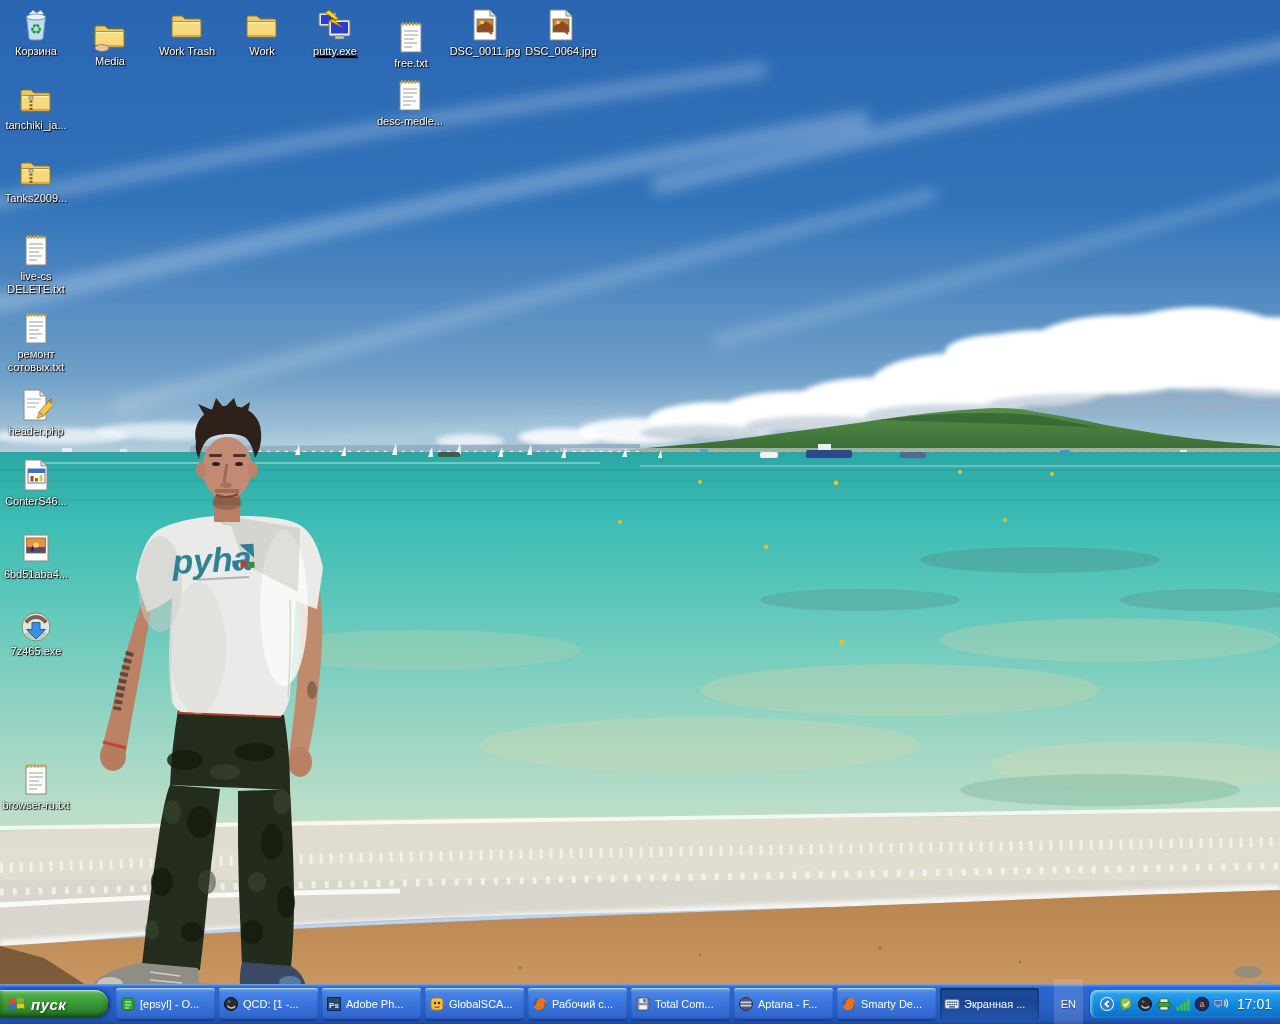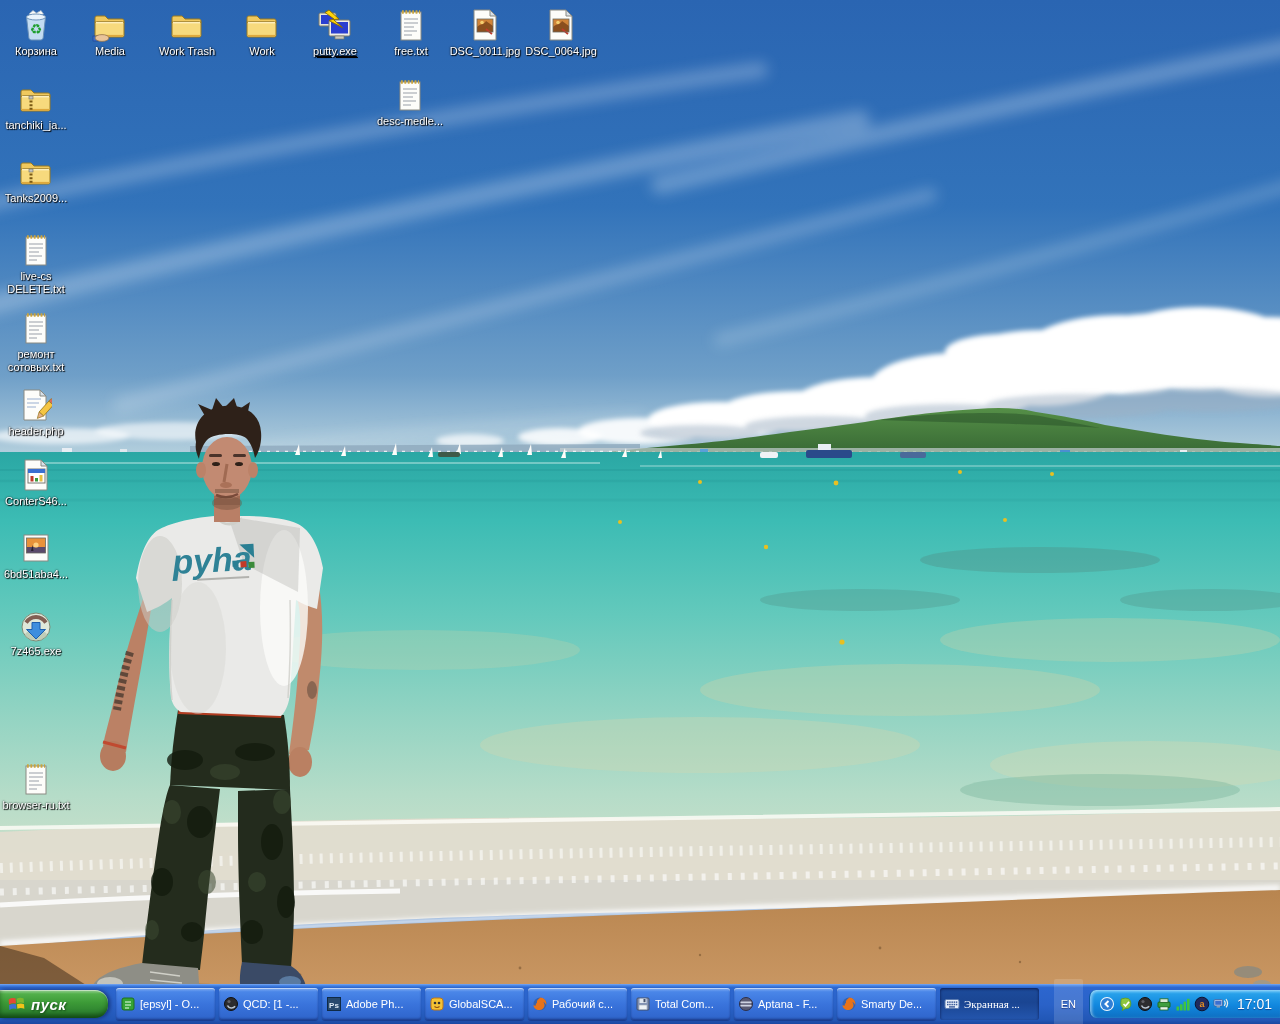--- a/index.html
+++ b/index.html
@@ -22,21 +22,21 @@
     box-shadow:inset 0 -3px 5px rgba(0,40,0,.45),inset 0 1px 0 rgba(255,255,255,.5),2px 0 4px rgba(0,0,40,.5);}
   #start-label{color:#fff;font-size:15px;font-weight:bold;font-style:italic;
     text-shadow:1px 1px 2px #174f17;letter-spacing:.5px;}
   #task-buttons{display:flex;gap:4px;margin-left:8px;}
   .task-btn{flex:0 0 99px;width:99px;height:22px;border-radius:3px;box-sizing:border-box;
     background:linear-gradient(180deg,#85b0f4 0%,#4a86e8 12%,#3a74dc 50%,#3168cf 88%,#2a5cba 100%);
     box-shadow:inset 0 1px 0 rgba(255,255,255,.5),inset 0 -1px 2px rgba(0,0,60,.35),0 1px 1px rgba(0,0,50,.3);
     display:flex;align-items:center;gap:4px;padding:16px 4px;color:#fff;font-size:11px;
     white-space:nowrap;overflow:hidden;}
   .task-btn.active{background:linear-gradient(180deg,#1d4c9c 0%,#1a4592 45%,#2456ae 100%);
-    box-shadow:inset 0 1px 3px rgba(0,0,40,.65);font-family:Liberation Serif, serif;}
+    box-shadow:inset 0 1px 3px rgba(0,0,40,.65);}
   .task-btn .ticon{flex:0 0 16px;width:16px;height:16px;}
   #lang{margin-left:auto;color:#fff;font-size:11px;padding:19px 7px;border-radius:2px;
     background:rgba(255,255,255,.14);text-shadow:0 1px 1px rgba(0,0,60,.5);}
   #tray{height:28px;margin-left:6px;display:flex;align-items:center;gap:3px;padding:0 8px 0 9px;
     background:linear-gradient(180deg,#55bcf5 0%,#27a0ea 14%,#1187de 55%,#0e6fc2 100%);
     border-left:1px solid #0a57a0;border-radius:7px 0 0 7px;
     box-shadow:inset 2px 1px 3px rgba(255,255,255,.45);}
   .tray-ic{width:16px;height:16px;}
   #clock{color:#fff;font-size:14px;margin-left:5px;text-shadow:0 1px 1px rgba(0,0,80,.45);}
 </style>
@@ -323,21 +323,21 @@
         <div class="glyph">
           <svg width="36" height="36" viewBox="0 0 36 36">
     <path d="M11 7 l4-3.5 3.5 2.5 4.5-2.5 2.5 3.5 -7 3 -4.5-1 Z" fill="#fdfdfa" stroke="#9ab0c4" stroke-width=".8"></path>
     <path d="M8.5 10 h19 l-2.3 20.5 c-.2 1.6-1.3 2.5-2.9 2.5 h-8.6 c-1.6 0-2.7-.9-2.9-2.5 Z" fill="#cfe6f7" stroke="#6f93b8" opacity=".93"></path>
     <ellipse cx="18" cy="10" rx="9.6" ry="3" fill="#eaf4fc" stroke="#6f93b8"></ellipse>
     <text x="18" y="27" font-size="14" text-anchor="middle" fill="#1e9e2e">♻</text>
           </svg>
         </div>
     <div class="label">Корзина</div>
       </div>
-      <div class="desk-icon" style="left: 71px; top: 6px;">
+      <div class="desk-icon" style="left: 71px; top: 16px;">
         <div class="glyph">
           <svg width="36" height="34" viewBox="0 0 36 34">
     <path d="M3 9 c0-1.3.9-2 2-2 h8 l3 3 h14 c1.2 0 2 .8 2 2 v2 H3 Z" fill="#f0c95e" stroke="#9c7a1e"></path>
     <rect x="3" y="12.5" width="29" height="15.5" rx="1.6" fill="#f7da7d" stroke="#9c7a1e"></rect>
     <path d="M4 13.6 h27" stroke="#fdeebc" stroke-width="1.6"></path>
     <path d="M4 26.8 h27" stroke="#dfa93c" stroke-width="1.8"></path>
             <rect x="1" y="27" width="5" height="5" fill="#3a6fd0" stroke="#1e3f8a" stroke-width=".6"></rect>
     <ellipse cx="10" cy="29" rx="7" ry="3.4" fill="#e9c49a" stroke="#8a6a42" stroke-width=".7"></ellipse>
           </svg>
         </div>
@@ -371,21 +371,21 @@
     <rect x="3" y="4" width="17" height="13" rx="1.5" fill="#e4e4da" stroke="#7a7a6e"></rect>
     <rect x="5" y="6" width="13" height="9" fill="#2a3fd0"></rect>
     <rect x="13" y="11" width="21" height="16" rx="1.5" fill="#efefe6" stroke="#7a7a6e"></rect>
     <rect x="15" y="13" width="17" height="11.5" fill="#2a3fd0"></rect>
     <rect x="19" y="27" width="9" height="3" fill="#cacabe" stroke="#7a7a6e" stroke-width=".7"></rect>
     <path d="M13 1 l10 9 -5.5.6 9 8 -13.5-7 5-1.6 -9-6.5 Z" fill="#ffd40a" stroke="#8a6a00" stroke-width=".9"></path>
           </svg>
         </div>
     <div class="label">putty.exe</div>
       </div>
-      <div class="desk-icon" style="left: 372px; top: 6px;">
+      <div class="desk-icon" style="left: 372px; top: 18px;">
         <div class="glyph">
           <svg width="28" height="36" viewBox="0 0 28 36">
     <rect x="4" y="5" width="20" height="28" fill="#fdfdfa" stroke="#8a8a82"></rect>
     <path d="M5 5 h18" stroke="#caa53e" stroke-width="3.5" stroke-dasharray="1.8 1.6"></path>
     <path d="M7 12 h14 M7 16 h14 M7 20 h10 M7 24 h13 M7 28 h8" stroke="#9aa0a8" stroke-width="1.1"></path>
           </svg>
         </div>
     <div class="label">free.txt</div>
       </div>
       <div class="desk-icon" style="left: 446px; top: 6px;">

